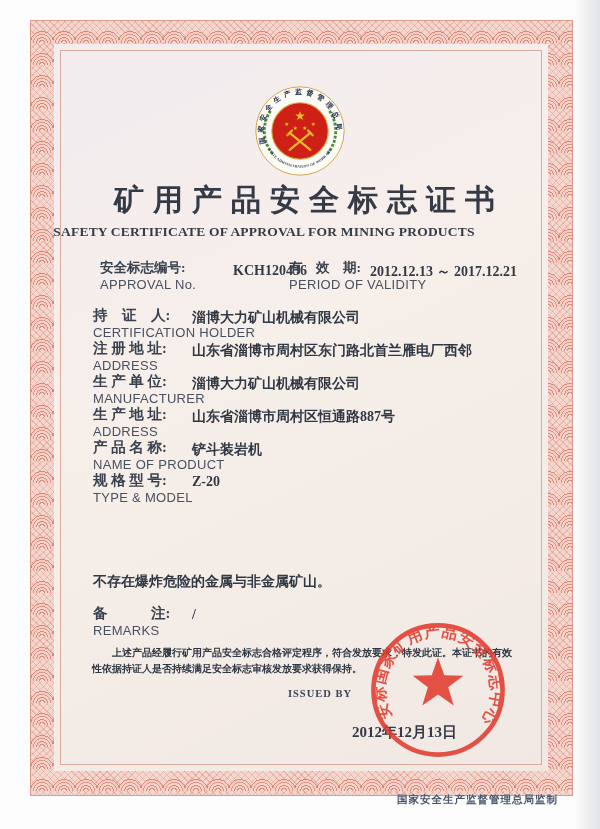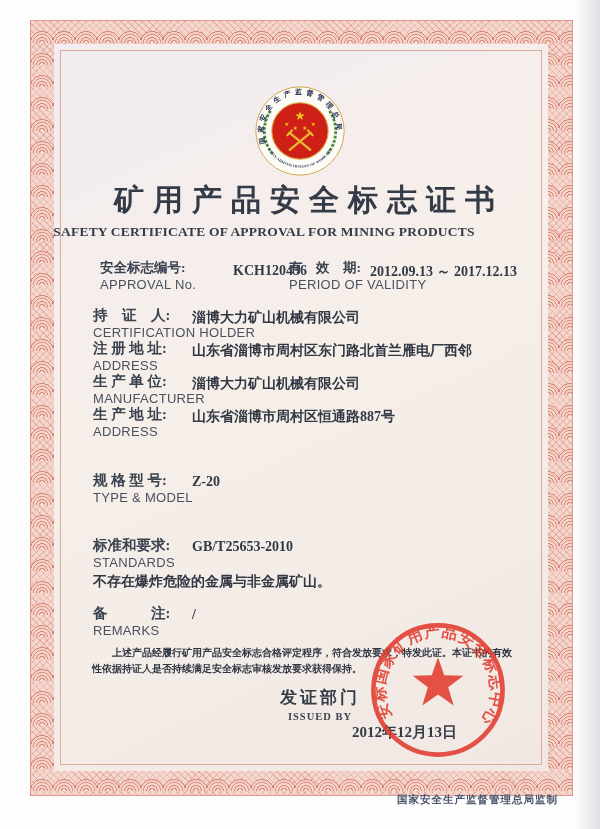--- a/index.html
+++ b/index.html
@@ -103,21 +103,21 @@
   <div class="approval-row">
     <div class="grp g1">
       <div class="lblcn">安全标志编号:</div>
       <div class="lblen">APPROVAL No.</div>
     </div>
     <div class="val v1">KCH120436</div>
     <div class="grp g2">
       <div class="lblcn">有　效　期:</div>
       <div class="lblen">PERIOD OF VALIDITY</div>
     </div>
-    <div class="val v2">2012.09.13 ～ 2017.12.13</div>
+    <div class="val v2">2012.12.13 ～ 2017.12.21</div>
   </div>
 
   <div class="frow" style="top:308px">
     <div class="fl">
         <div class="lblcn">持　证　人:</div>
         <div class="lblen">CERTIFICATION HOLDER</div>
       </div>
     <div class="fv">淄博大力矿山机械有限公司</div>
   </div>
   <div class="frow" style="top:341px">
@@ -134,50 +134,49 @@
       </div>
     <div class="fv">淄博大力矿山机械有限公司</div>
   </div>
   <div class="frow" style="top:407px">
     <div class="fl">
         <div class="lblcn">生 产 地 址:</div>
         <div class="lblen">ADDRESS</div>
       </div>
     <div class="fv">山东省淄博市周村区恒通路887号</div>
   </div>
+  <div class="frow" style="top:440px">
+    <div class="fl">
+        <div class="lblcn">产 品 名 称:</div>
+        <div class="lblen">NAME OF PRODUCT</div>
+      </div>
+    <div class="fv">铲斗装岩机</div>
+  </div>
   <div class="frow" style="top:473px">
     <div class="fl">
         <div class="lblcn">规 格 型 号:</div>
         <div class="lblen">TYPE &amp; MODEL</div>
       </div>
     <div class="fv">Z-20</div>
   </div>
 
-  <div class="frow" style="top:538px">
-    <div class="fl">
-        <div class="lblcn">标准和要求:</div>
-        <div class="lblen">STANDARDS</div>
-      </div>
-    <div class="fv">GB/T25653-2010</div>
-  </div>
   <div class="frow" style="top:572px">
     <div class="fv">不存在爆炸危险的金属与非金属矿山。</div>
   </div>
   <div class="frow" style="top:606px">
     <div class="fl">
         <div class="lblcn">备　　　注:</div>
         <div class="lblen">REMARKS</div>
       </div>
     <div class="fv">/</div>
   </div>
 
   <div class="statement">上述产品经履行矿用产品安全标志合格评定程序，符合发放要求，特发此证。本证书的有效性依据持证人是否持续满足安全标志审核发放要求获得保持。</div>
 
   <div class="issuer">
-    <div class="cn">发证部门</div>
     <div class="en">ISSUED BY</div>
   </div>
 
   <div class="issue-date">2012年12月13日</div>
 
   <div class="seal">
     <svg viewBox="0 0 160 160" width="164" height="164">
       <defs>
         <path id="sealArc" d="M 35,106 A 52 52 0 1 1 125,106" fill="none"></path>
       </defs>

